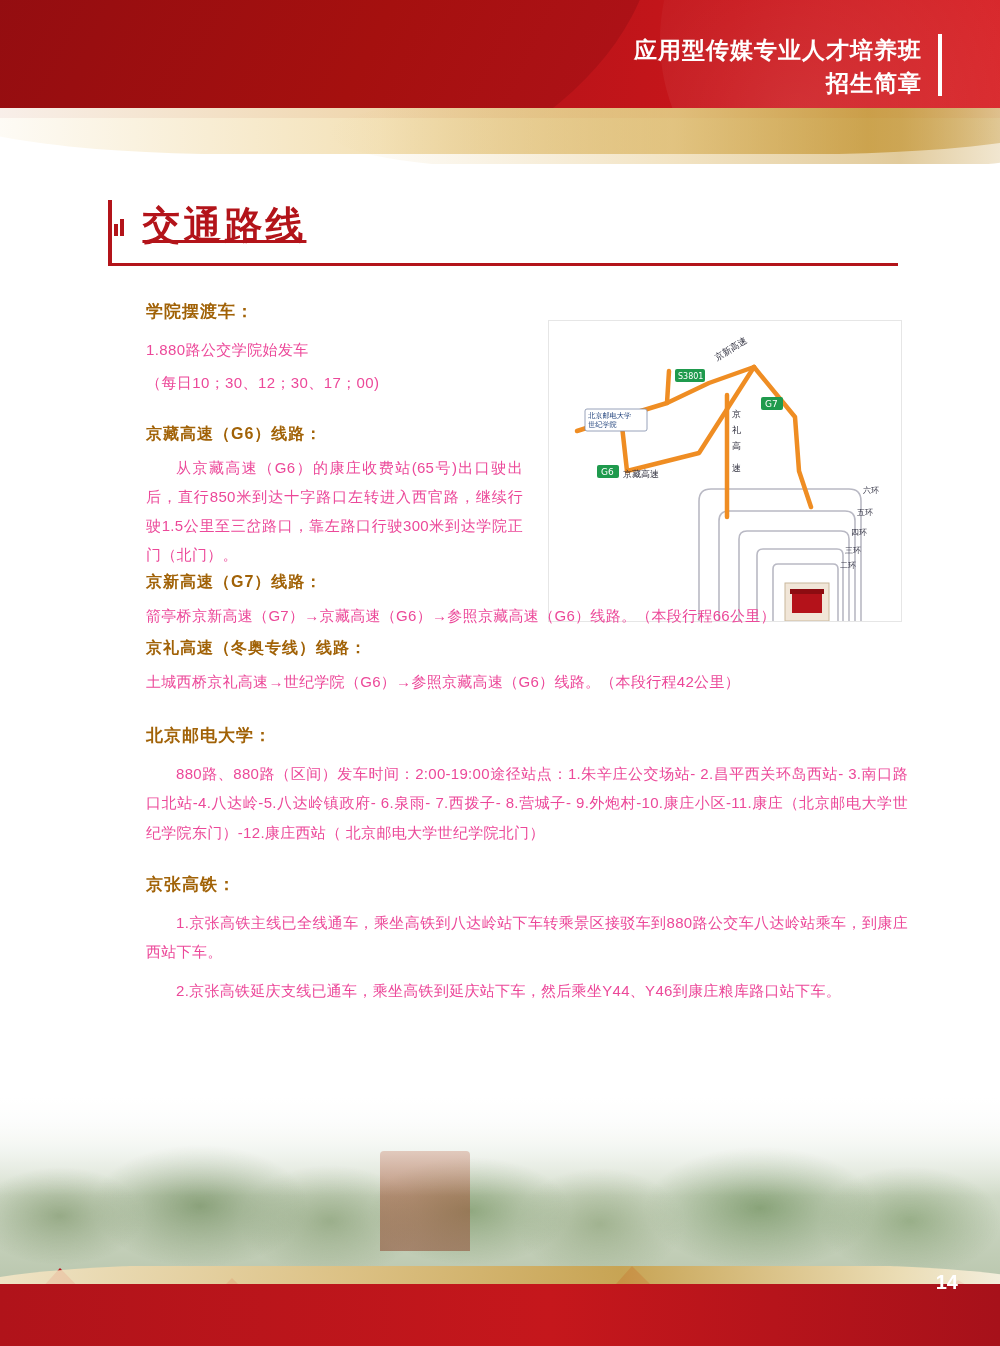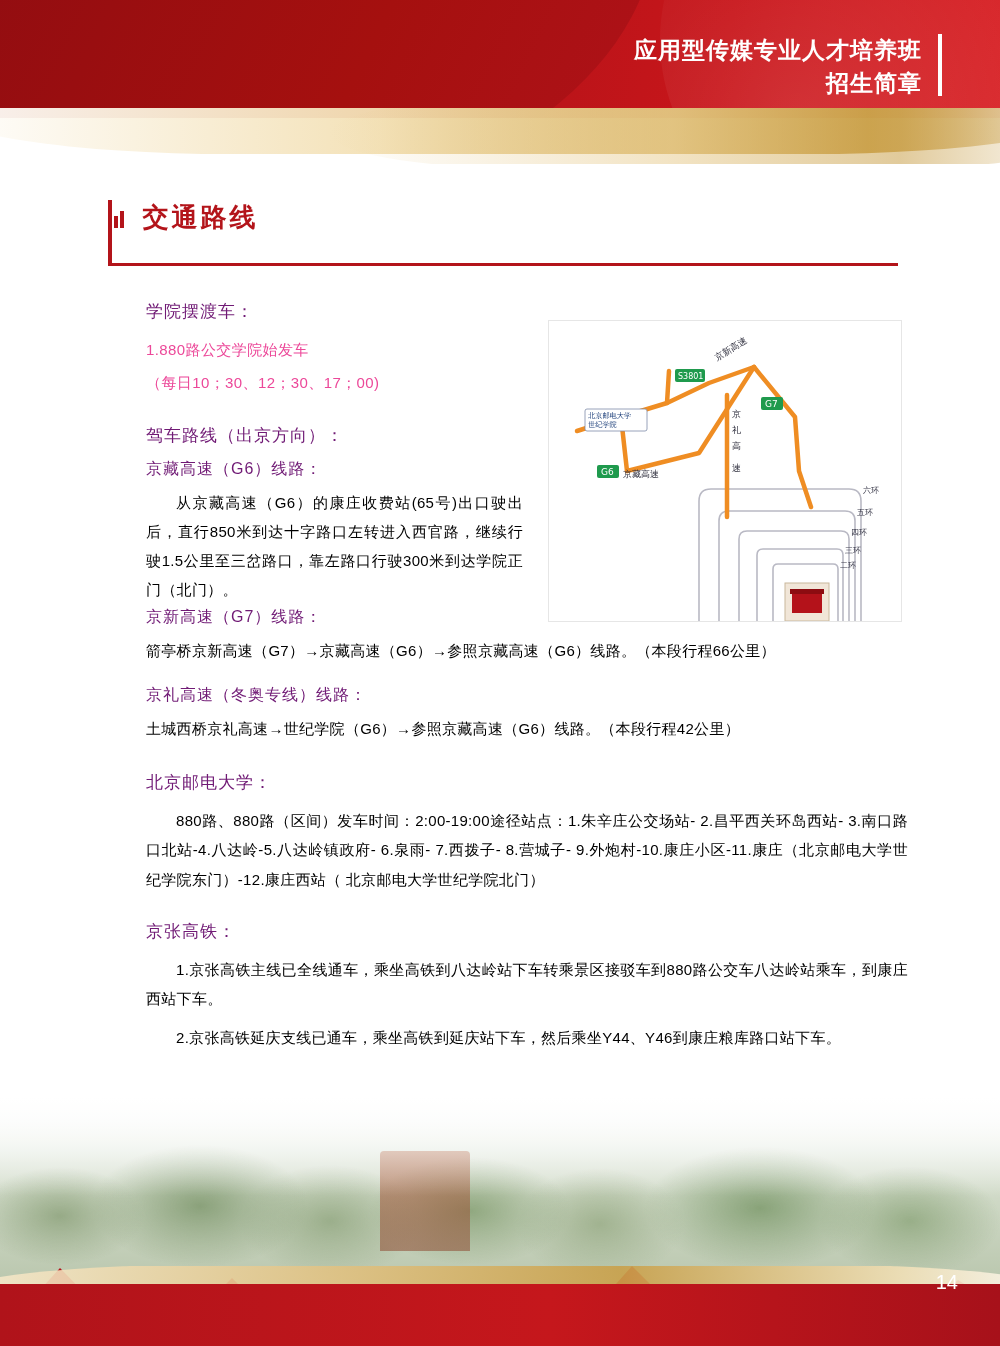--- a/index.html
+++ b/index.html
@@ -54,37 +54,37 @@
   .section-head{position:absolute;left:108px;top:200px;width:790px;}
   .section-head .icon{
     display:inline-block;vertical-align:middle;width:22px;height:20px;position:relative;margin-right:8px;
   }
   .section-head .icon b{position:absolute;bottom:0;width:4px;background:#b3141a;display:block;}
   .section-head .icon b:nth-child(1){left:0;height:7px;}
   .section-head .icon b:nth-child(2){left:6px;height:12px;}
   .section-head .icon b:nth-child(3){left:12px;height:17px;}
   .section-head h1{
     display:inline-block;vertical-align:middle;margin:0;
-    font-size:26px;color:#b3141a;font-weight:bold;letter-spacing:3px;
+    font-size:38px;color:#b3141a;font-weight:bold;letter-spacing:3px;text-decoration:underline;
   }
   .head-rule{position:absolute;left:108px;top:263px;width:790px;height:3px;background:#b3141a;}
   .head-rule-l{position:absolute;left:108px;top:200px;width:4px;height:66px;background:#b3141a;}
 
   
   .content{position:absolute;left:108px;top:300px;width:800px;}
   .sub-title{
-    font-size:17px;font-weight:normal;color:#701a75;letter-spacing:1px;margin:0 0 12px 38px;
+    font-size:17px;font-weight:bold;color:#a16207;letter-spacing:1px;margin:0 0 12px 38px;
   }
   .sub-title.small{font-size:16px;margin-left:38px;margin-bottom:8px;}
   p.line{
     font-size:15px;line-height:1.95;margin:0 0 4px 38px;color:#ec4899;letter-spacing:.4px;
   }
   .block{margin-bottom:26px;}
   .para{
-    font-size:15px;line-height:1.95;color:#000000;margin:0 0 2px 38px;letter-spacing:.3px;
+    font-size:15px;line-height:1.95;color:#ec4899;margin:0 0 2px 38px;letter-spacing:.3px;
     text-align:justify;
   }
 
   
   .topcol{width:415px;}
 
   
   .mapbox{
     position:absolute;left:548px;top:320px;width:352px;height:300px;
     background:#fdfdfd;border:1px solid #e6e6e6;overflow:hidden;
@@ -129,21 +129,21 @@
   .gold-bottom{
     position:absolute;left:0;bottom:40px;width:1000px;height:40px;overflow:hidden;
   }
   .gold-bottom i{
     display:block;position:absolute;left:-50px;bottom:-18px;width:1120px;height:60px;
     border-radius:50%/100%;
     background:linear-gradient(90deg,#f7ecd2 0%,#e0c181 35%,#c9a04a 60%,#f0dfb6 85%,#ffffff 100%);
     opacity:.9;
   }
   .pagenum{
-    position:absolute;right:42px;bottom:52px;color:#ffffff;font-size:20px;font-weight:normal;
+    position:absolute;right:42px;bottom:52px;color:#ffffff;font-size:20px;font-weight:bold;
   }
 </style>
 </head>
 <body>
 
 <div class="banner">
   <div class="banner-curve"></div>
   <div class="banner-bar"></div>
   <div class="banner-title">
     <div>应用型传媒专业人才培养班</div>
@@ -220,33 +220,32 @@
 
 <div class="content">
 
   <div class="block topcol">
     <div class="sub-title">学院摆渡车：</div>
     <p class="line">1.880路公交学院始发车</p>
     <p class="line">（每日10；30、12；30、17；00)</p>
   </div>
 
   <div class="block" style="margin-top:22px;">
-    <div class="sub-title">驾车路线（出京方向）：</div>
 
     <div class="topcol">
       <div class="sub-title small">京藏高速（G6）线路：</div>
       <p class="para" style="text-indent:2em;">从京藏高速（G6）的康庄收费站(65号)出口驶出后，直行850米到达十字路口左转进入西官路，继续行驶1.5公里至三岔路口，靠左路口行驶300米到达学院正门（北门）。</p>
     </div>
 
     <div style="">
       <div class="sub-title small">京新高速（G7）线路：</div>
       <p class="para">箭亭桥京新高速（G7）→京藏高速（G6）→参照京藏高速（G6）线路。（本段行程66公里）</p>
     </div>
 
-    <div style="margin-top:20px;">
+    <div style="margin-top:8px;">
       <div class="sub-title small">京礼高速（冬奥专线）线路：</div>
       <p class="para">土城西桥京礼高速→世纪学院（G6）→参照京藏高速（G6）线路。（本段行程42公里）</p>
     </div>
   </div>
 
   <div class="block" style="margin-top:28px;">
     <div class="sub-title">北京邮电大学：</div>
     <p class="para" style="text-indent:2em;">880路、880路（区间）发车时间：2:00-19:00途径站点：1.朱辛庄公交场站- 2.昌平西关环岛西站- 3.南口路口北站-4.八达岭-5.八达岭镇政府- 6.泉雨- 7.西拨子- 8.营城子- 9.外炮村-10.康庄小区-11.康庄（北京邮电大学世纪学院东门）-12.康庄西站（ 北京邮电大学世纪学院北门）</p>
   </div>
 

